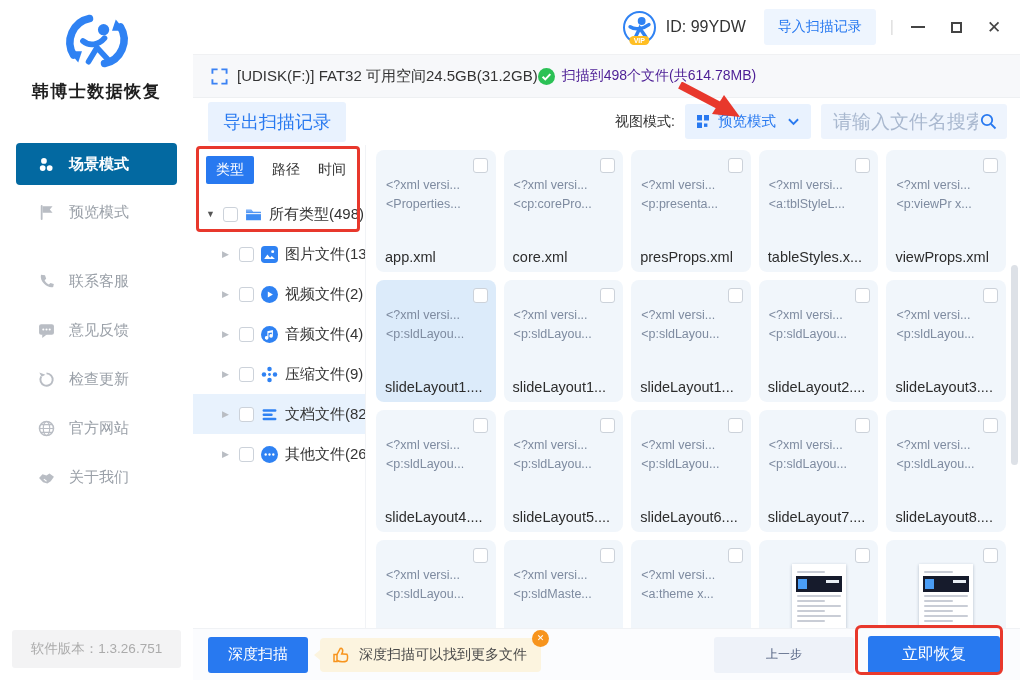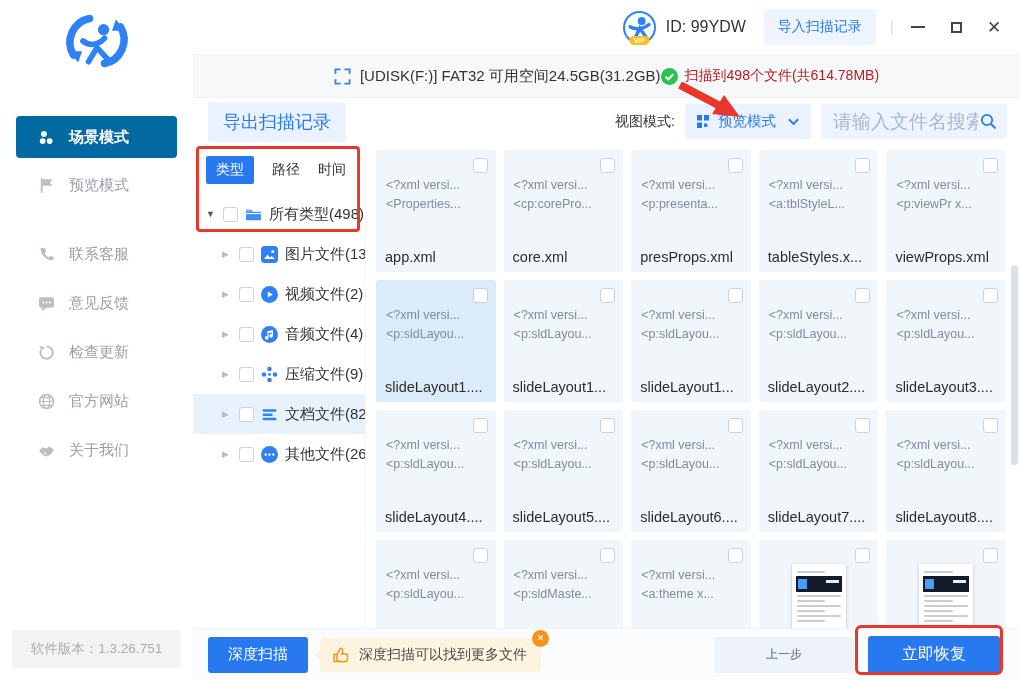--- a/index.html
+++ b/index.html
@@ -27,23 +27,23 @@
   .vip{position:absolute;left:50%;transform:translateX(-50%);bottom:-3px;background:#ffbe23;color:#fff;font-size:7px;font-weight:bold;border-radius:6px;padding:0 4px;line-height:9px;}
   .uid{font-size:16px;color:#333;margin-right:18px;}
   .import-btn{background:#eef5fe;color:#2879F0;font-size:14px;padding:9px 14px;border-radius:3px;cursor:pointer;margin-right:14px;}
   .sep{color:#dcdcdc;font-size:16px;margin-right:16px;}
   .win-btns{display:flex;align-items:center;gap:22px;}
   .wb{cursor:pointer;display:flex;align-items:center;justify-content:center;width:16px;height:16px;}
   .min-glyph{width:14px;height:2px;background:#444;}
   .max-glyph{width:11px;height:11px;border:2px solid #444;}
   .close-glyph{font-size:17px;color:#444;line-height:1;}
 
-  .drive-header{height:43px;background:#f7f8fa;border-bottom:1px solid #eef0f2;display:flex;align-items:center;justify-content:center;padding:0 18px;}
+  .drive-header{height:43px;background:#f7f8fa;border-bottom:1px solid #eef0f2;display:flex;align-items:center;justify-content:flex-start;padding:0 18px;}
   .dh-left{display:flex;align-items:center;gap:9px;font-size:15px;color:#333;}
-  .dh-right{display:flex;align-items:center;gap:7px;font-size:14px;color:#b91c1c;}
+  .dh-right{display:flex;align-items:center;gap:7px;font-size:14px;color:#4c1d95;}
 
   .toolbar{height:47px;background:#fff;display:flex;align-items:center;padding:0 13px 0 15px;}
   .export-btn{background:#e9f2fe;color:#2879F0;font-size:18px;padding:8px 15px;border-radius:3px;cursor:pointer;}
   .tb-right{margin-left:auto;display:flex;align-items:center;gap:10px;}
   .vm-label{font-size:14px;color:#333;}
   .vm-dropdown{background:#e9f2fe;color:#2879F0;font-size:14.5px;display:flex;align-items:center;gap:8px;padding:8px 12px;border-radius:3px;cursor:pointer;}
   .search-box{background:#eef4fd;border-radius:3px;width:186px;height:35px;display:flex;align-items:center;padding:0 10px;}
   .search-box input{flex:1;border:none;background:transparent;outline:none;font-size:19px;color:#335;min-width:0;}
   .search-box input::placeholder{color:#a9b8cf;}
 
@@ -59,21 +59,21 @@
   .caret{font-size:9px;color:#555;width:10px;flex:none;}
   .tree-row.child .caret{color:#b9bdc3;}
   .cb{display:inline-block;width:15px;height:15px;background:#fff;border:1px solid #ccd2da;border-radius:3px;flex:none;}
   .t-ic{width:17px;height:17px;flex:none;display:inline-flex;}
   .t-ic svg{width:100%;height:100%;}
   .t-lab{overflow:hidden;text-overflow:clip;}
 
   
   .grid-wrap{flex:1;position:relative;border-left:1px solid #f1f3f6;overflow:hidden;padding:5px 14px 0 10px;}
   .grid{display:grid;grid-template-columns:repeat(5,1fr);grid-auto-rows:122px;gap:8px;}
-  .cell{position:relative;background:#f1f6fb;border-radius:2px;cursor:pointer;}
+  .cell{position:relative;background:#f1f6fb;border-radius:8px;cursor:pointer;}
   .cell.sel{background:#dcebfa;}
   .cell-cb{position:absolute;top:8px;right:8px;}
   .preview{position:absolute;top:26px;left:10px;right:4px;font-size:12.5px;line-height:19px;color:#7e8ba0;white-space:nowrap;overflow:hidden;}
   .fname{position:absolute;left:9px;bottom:7px;font-size:14.5px;color:#2d2d2d;white-space:nowrap;overflow:hidden;right:4px;}
   .thumb{width:54px;height:78px;margin:24px auto 0;background:#fff;box-shadow:0 1px 3px rgba(40,60,90,.3);padding:4px 4px 3px;}
   .t-line{height:2px;background:#c9cdd6;margin:3px 1px 0;border-radius:1px;}
   .t-line.short{width:62%;}
   .t-img{height:16px;background:#161b2c;margin:3px 0 2px;position:relative;}
   .t-img::after{content:"";position:absolute;left:2px;top:3px;width:9px;height:10px;background:#4a9df5;}
   .t-img::before{content:"";position:absolute;right:3px;top:4px;width:13px;height:3px;background:#e8eef5;}
@@ -107,20 +107,21 @@
         <svg width="76" height="62" viewBox="0 0 76 66">
           <path d="M30 9 A26 26 0 0 0 13 48" fill="none" stroke="#2f82f3" stroke-width="8" stroke-linecap="round"></path>
           <path d="M18 56 L8 44 L22 44 Z" fill="#2f82f3"></path>
           <path d="M46 57 A26 26 0 0 0 63 18" fill="none" stroke="#2f82f3" stroke-width="8" stroke-linecap="round"></path>
           <path d="M58 10 L68 22 L54 22 Z" fill="#2f82f3"></path>
           <circle cx="45" cy="21" r="6" fill="#2f82f3"></circle>
           <path d="M23 33 c7 6 17 4 23 -3" stroke="#2f82f3" stroke-width="6" fill="none" stroke-linecap="round"></path>
           <path d="M29 55 l9 -15 11 12" stroke="#2f82f3" stroke-width="6" fill="none" stroke-linecap="round"></path>
         </svg>
       </span>
+      <div class="app-name">韩博士数据恢复</div>
     </div>
 
     <div class="nav">
       <div class="nav-item active">
         <span class="n-ic">
           <svg viewBox="0 0 16 16">
               <circle cx="5.6" cy="4.6" r="2.7" fill="#fff"></circle>
               <circle cx="4.4" cy="11.4" r="2.7" fill="#fff"></circle>
               <circle cx="11" cy="11.4" r="2.7" fill="#fff"></circle>
             </svg>

